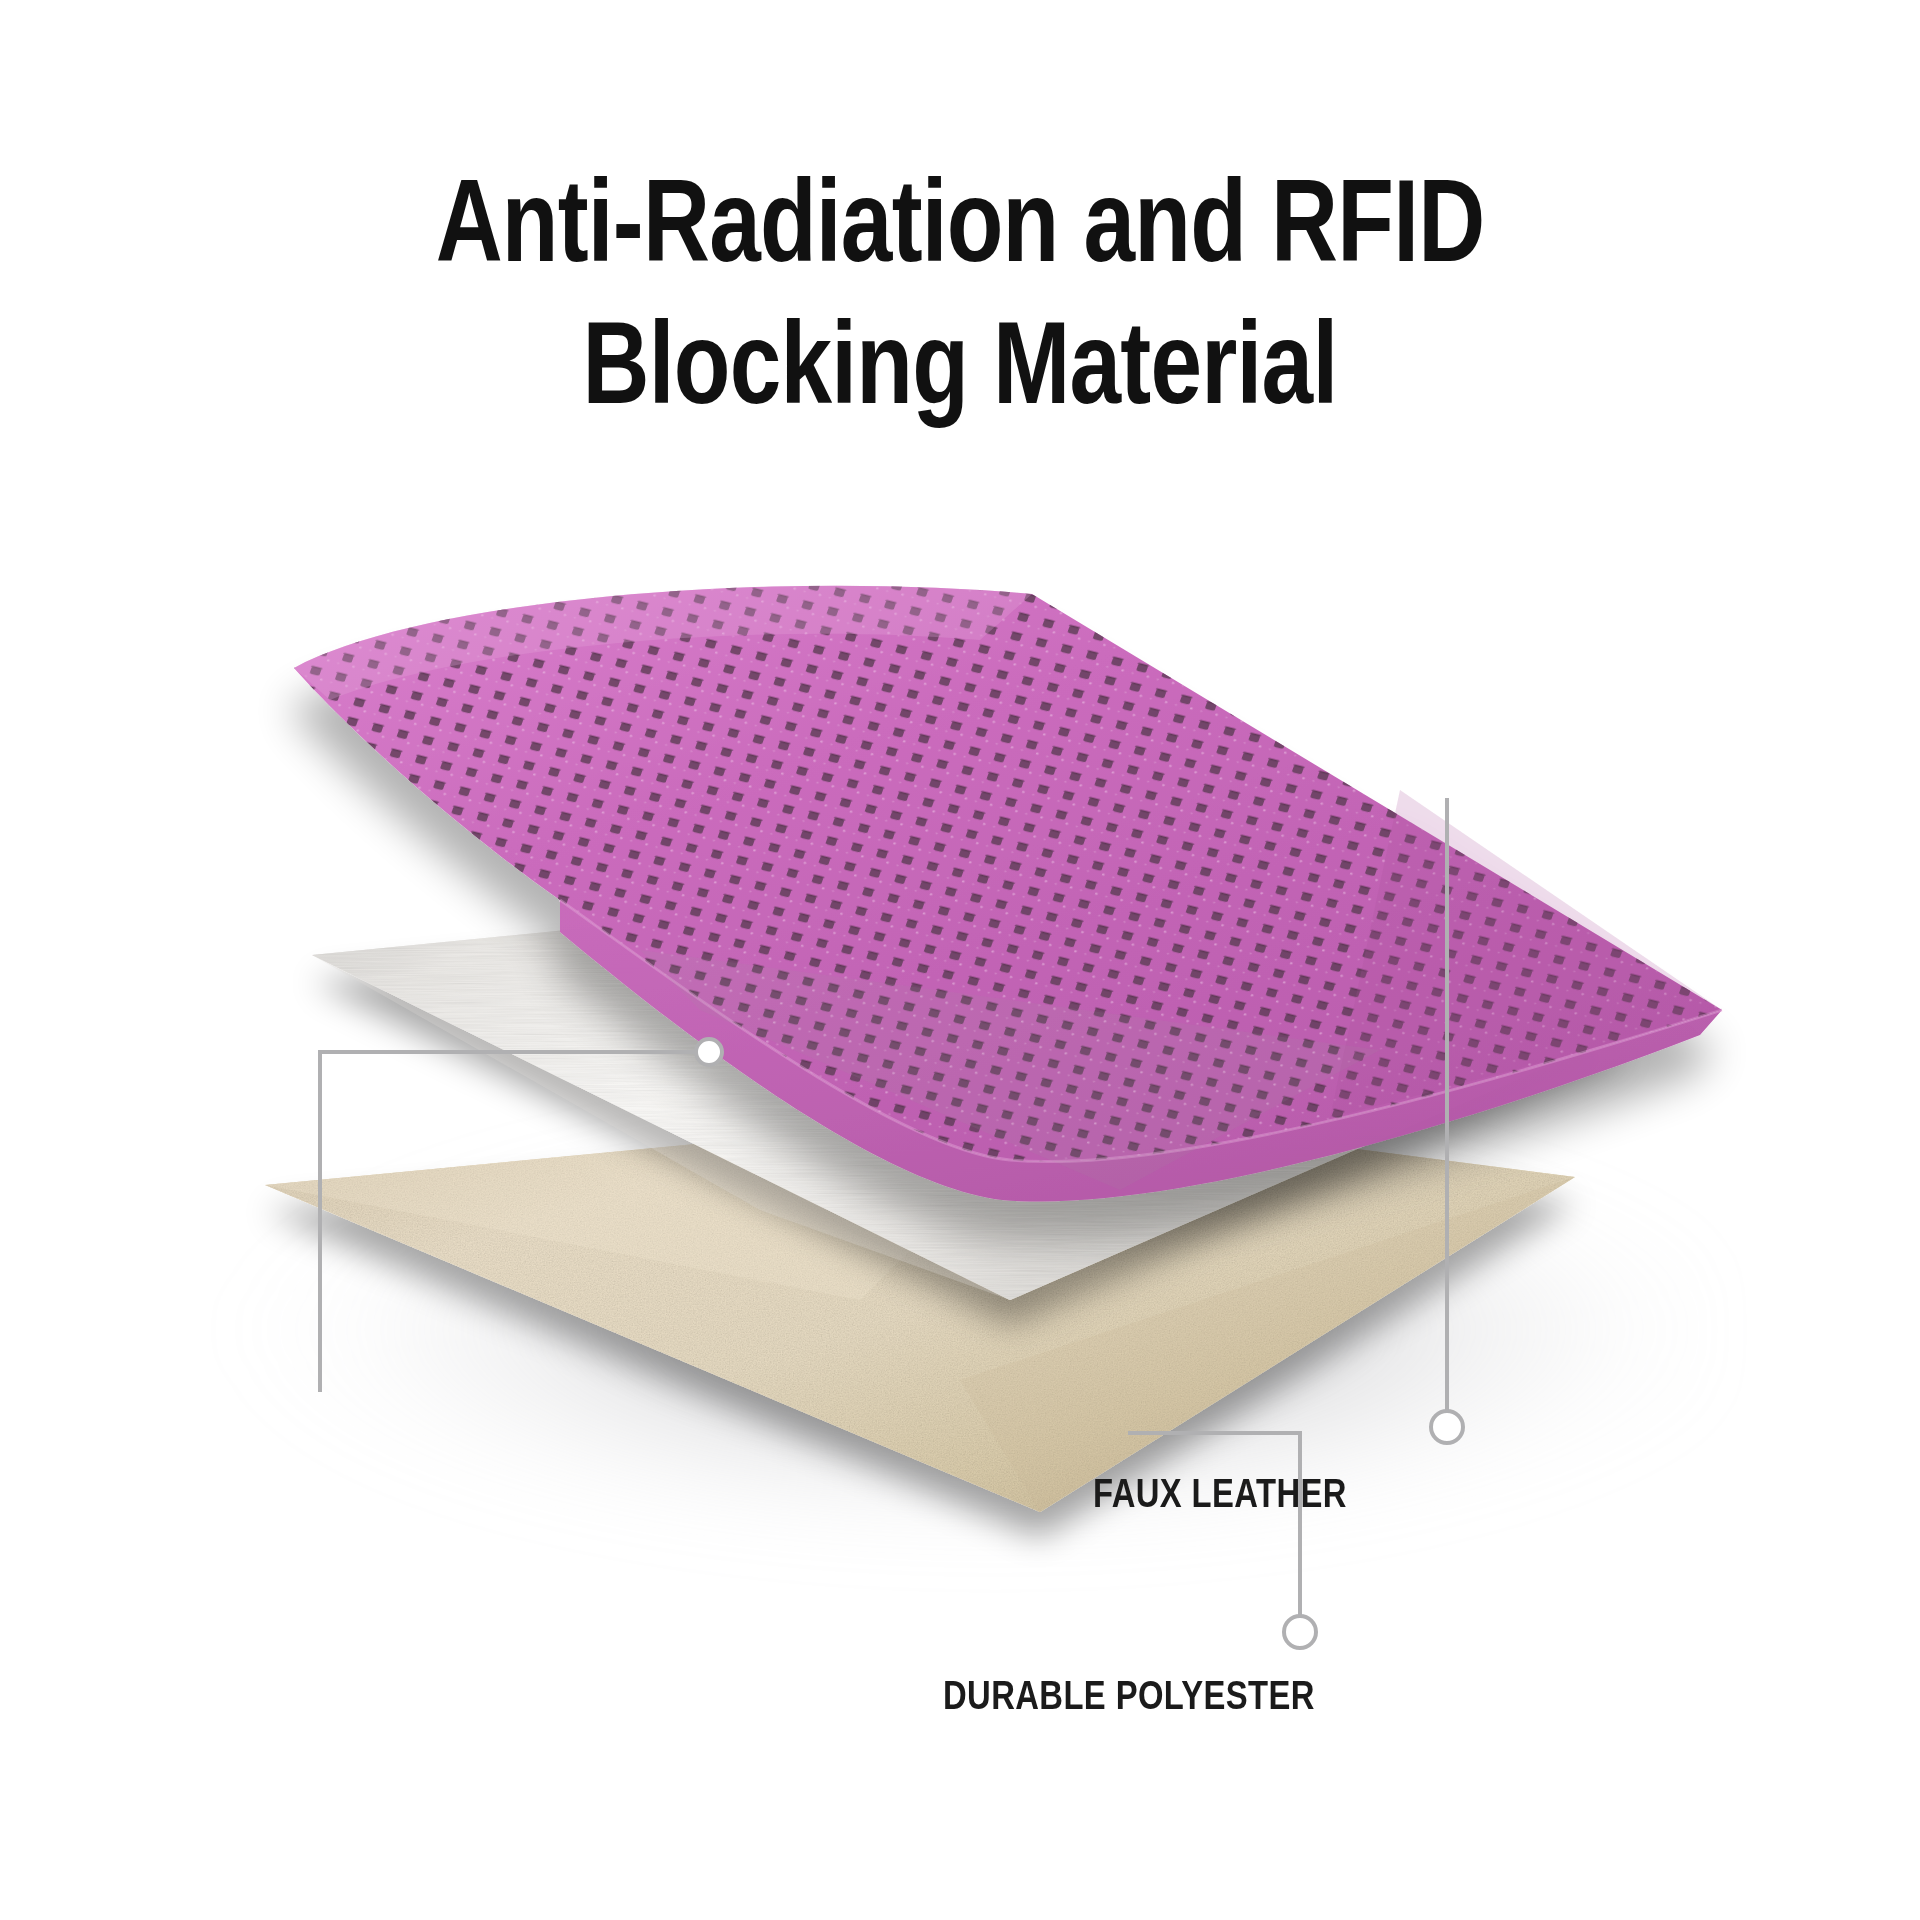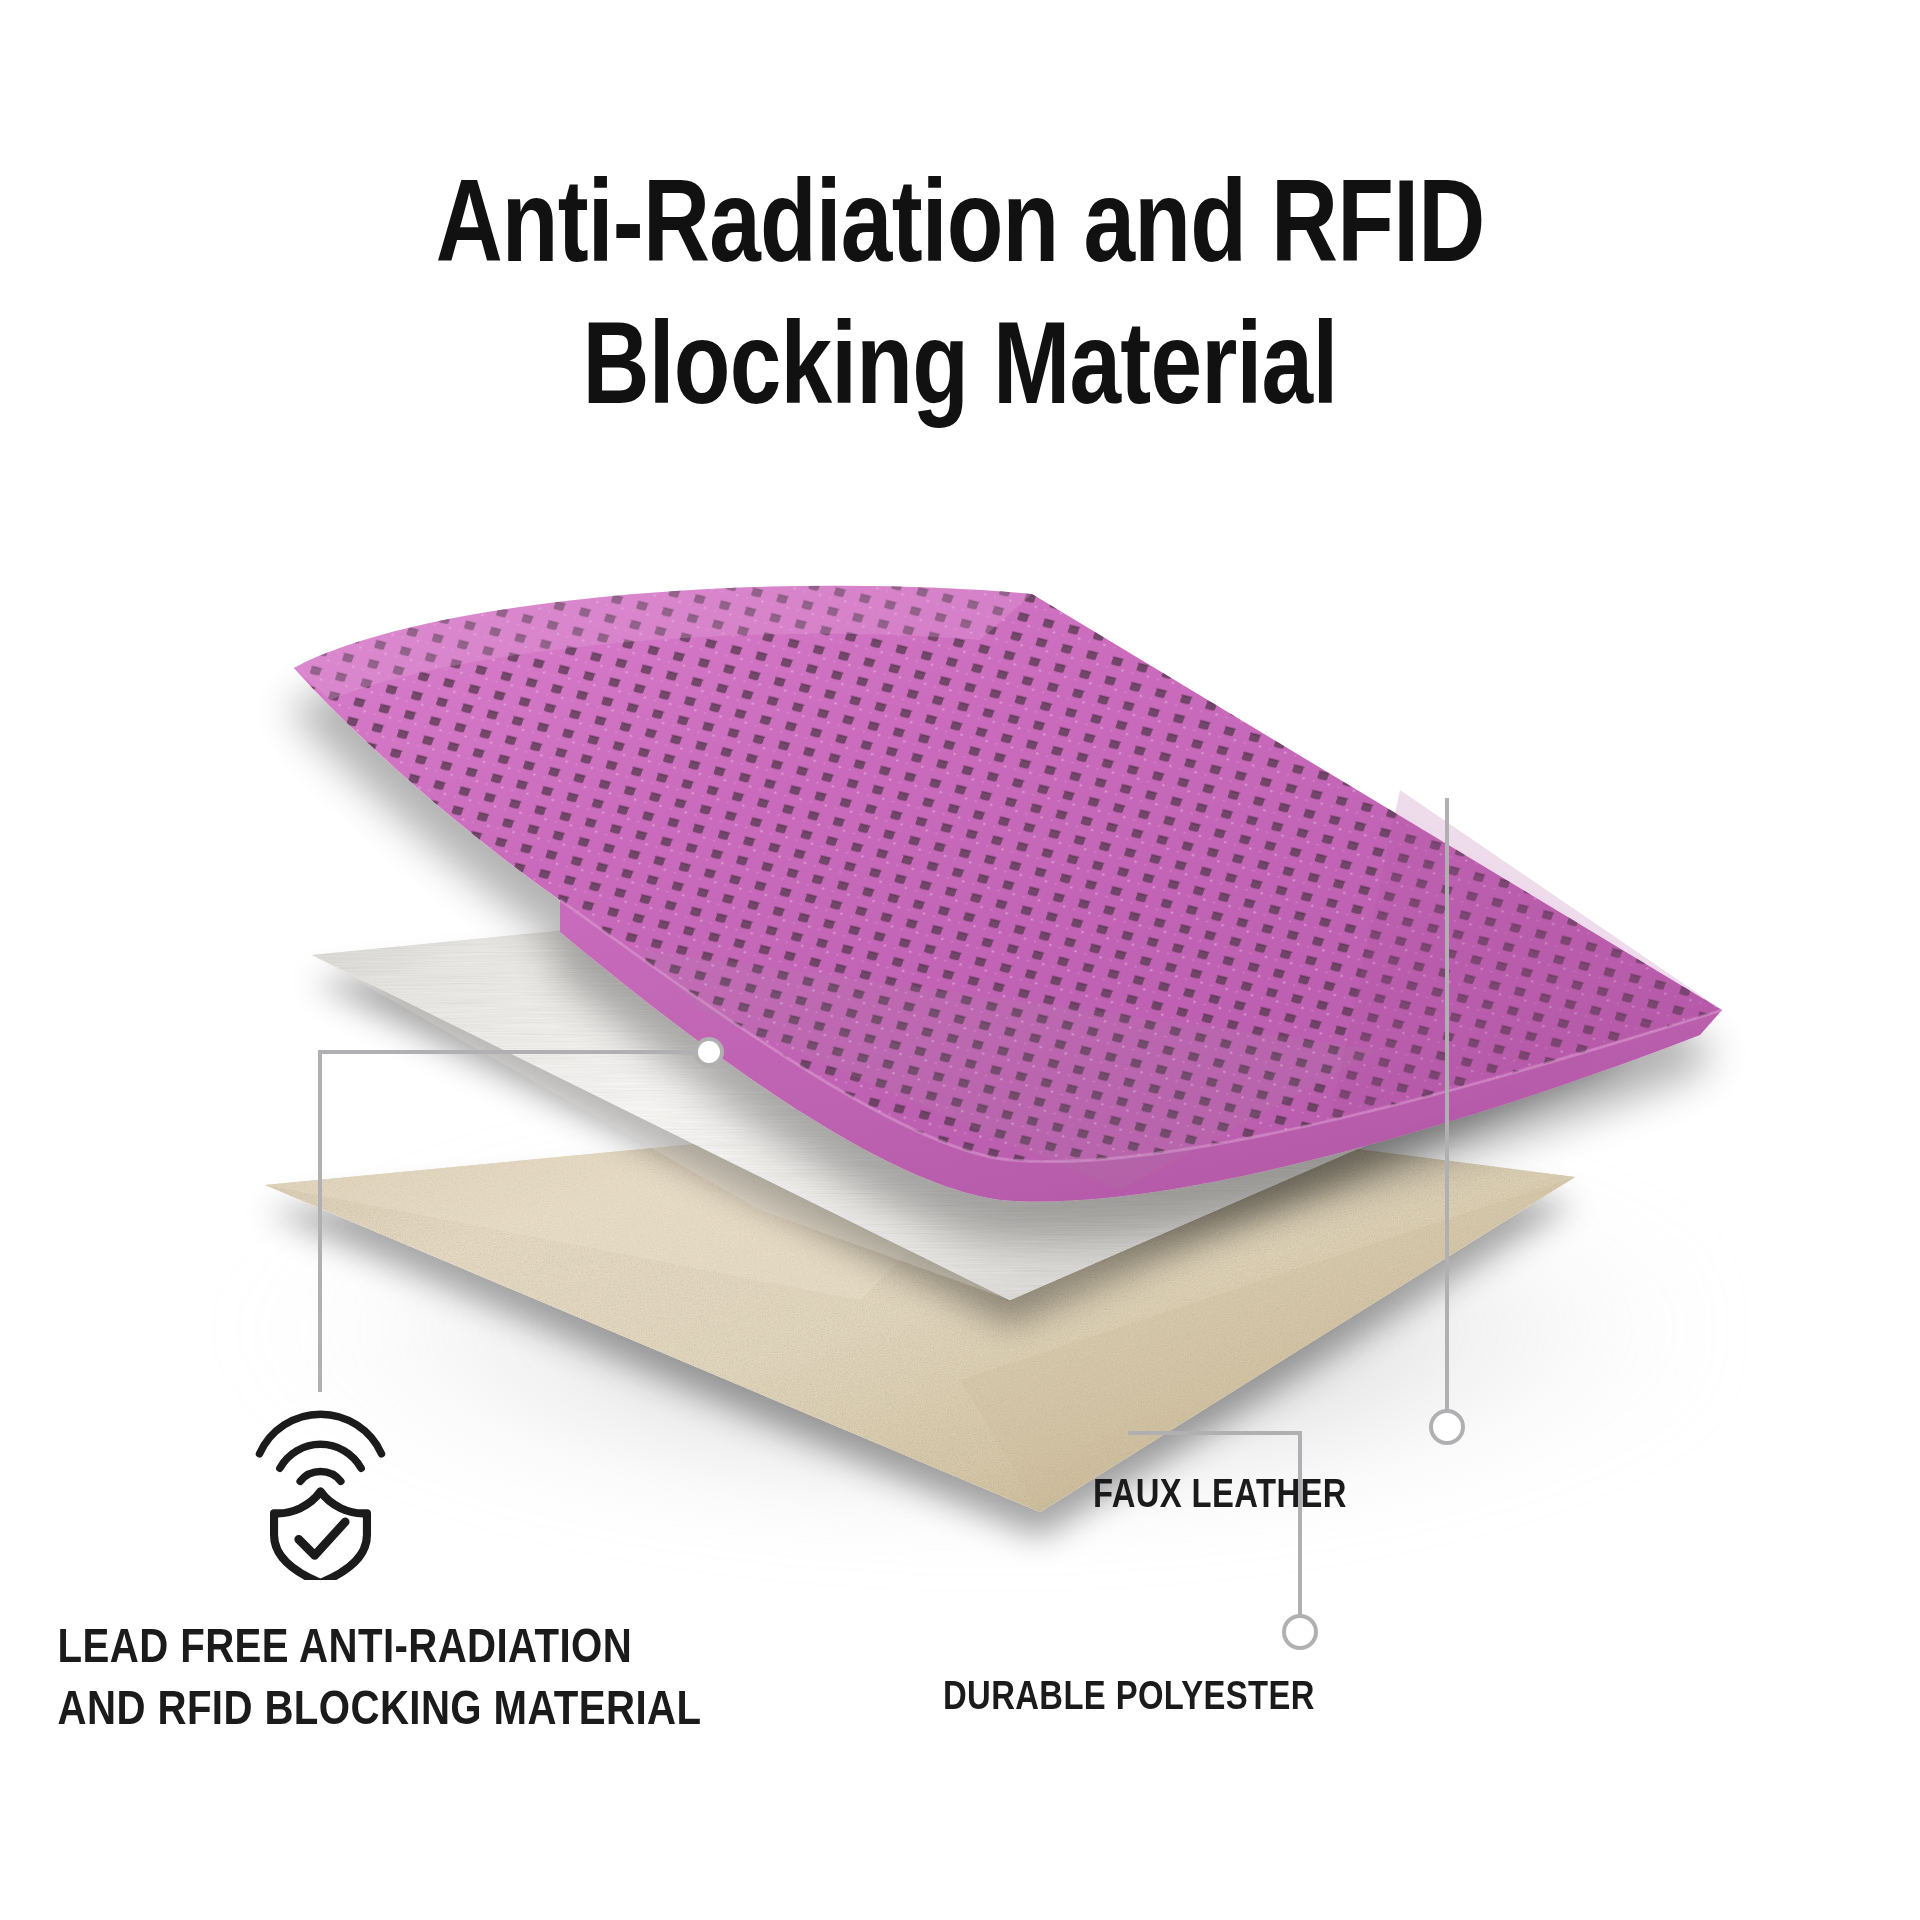--- a/index.html
+++ b/index.html
@@ -316,39 +316,14 @@
         <path d="M 1130,1433 L 1300,1433 L 1300,1615"></path>
       </g>
       <circle cx="1300" cy="1632" r="16" fill="#ffffff" stroke="#b0b0b2" stroke-width="4"></circle>
     </svg>
   </div>
 
   <div id="label-faux-leather" class="label cond">FAUX LEATHER</div>
 
   <div id="label-durable-polyester" class="label cond">DURABLE POLYESTER</div>
 
-  <div class="feature-block">
-
-    <svg class="feature-icon" viewBox="0 0 120 124" xmlns="http://www.w3.org/2000/svg">
-      <g fill="none" stroke="#1b1b1b" stroke-width="5.2" stroke-linecap="round">
-        <path d="M 18,37 A 46 46 0 0 1 102,37"></path>
-        <path d="M 32,47 A 32 32 0 0 1 88,47"></path>
-        <path d="M 46,56 A 18 18 0 0 1 74,56"></path>
-      </g>
-      <g fill="none" stroke="#1b1b1b" stroke-width="5.6" stroke-linejoin="round" stroke-linecap="round">
-        <path d="M 60,63
-                 C 53,73 40,79 28,78
-                 L 28,93
-                 C 28,109 43,119 60,126
-                 C 77,119 92,109 92,93
-                 L 92,78
-                 C 80,79 67,73 60,63 Z"></path>
-      </g>
-      <g fill="none" stroke="#1b1b1b" stroke-width="6" stroke-linecap="round" stroke-linejoin="round">
-        <path d="M 45,96 L 56,107 L 77,84"></path>
-      </g>
-    </svg>
-
-    <span class="feature-text">LEAD FREE ANTI-RADIATION</span>
-    <span class="feature-text">AND RFID BLOCKING MATERIAL</span>
-  </div>
 
 </div>
 
 </body></html>

